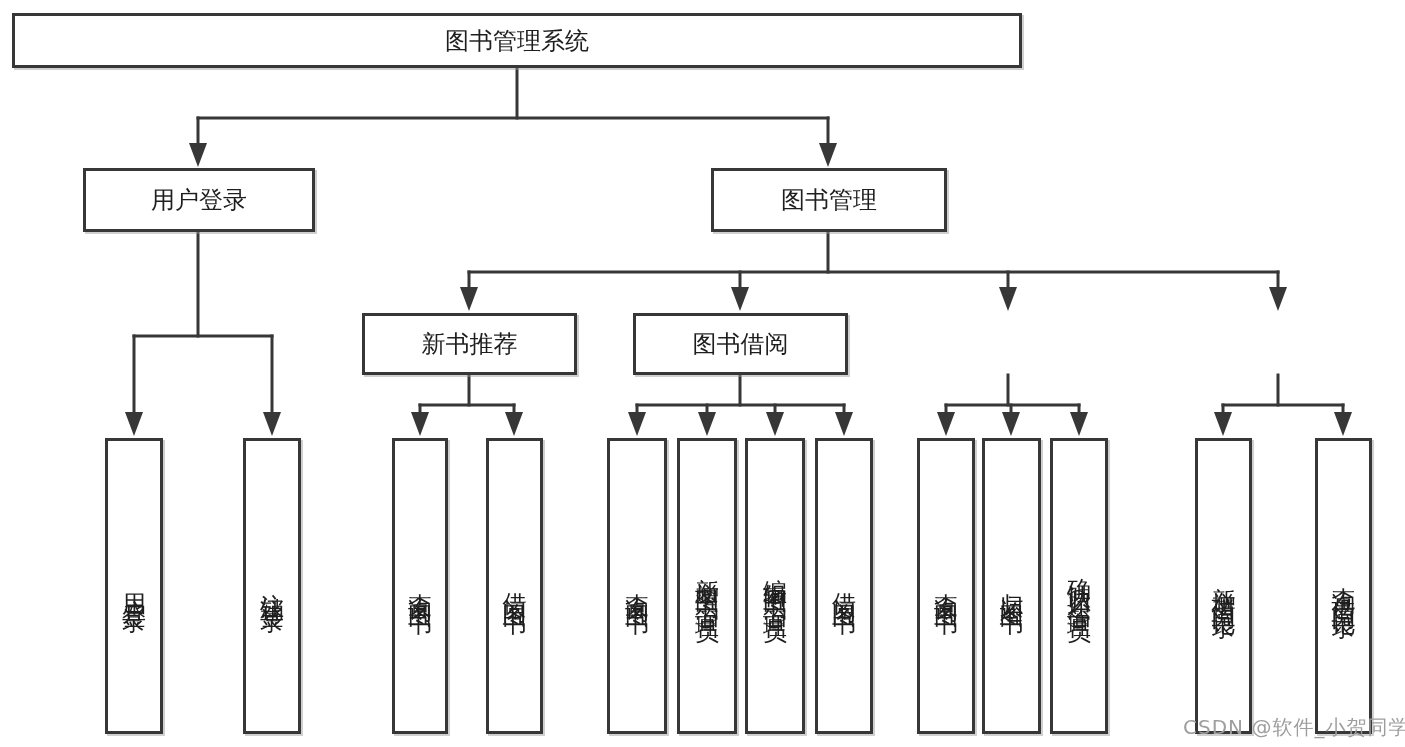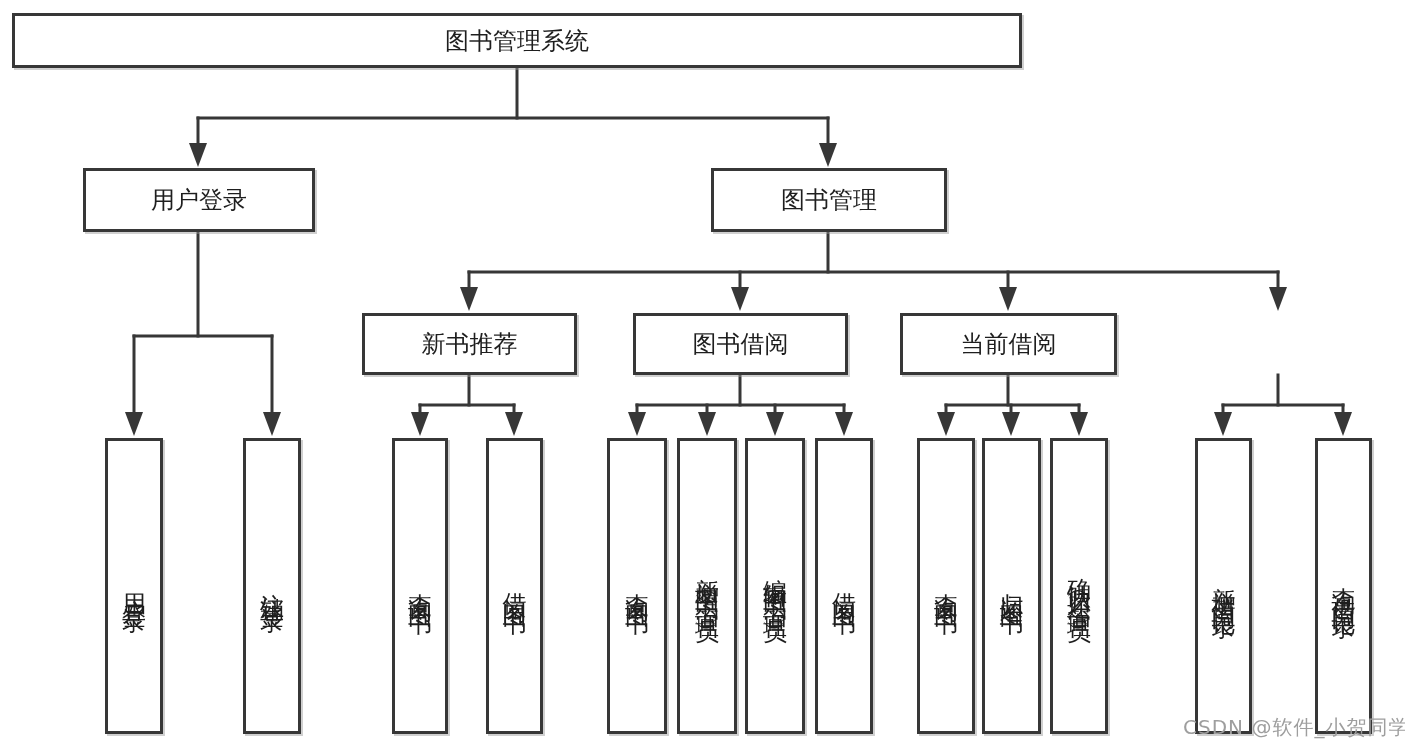--- a/index.html
+++ b/index.html
@@ -131,23 +131,20 @@
   <div class="box l3" style="left:362px; width:215px;">
     <span>新书推荐</span>
   </div>
 
   <div class="box l2" style="left:711px; width:236px;">
     <span>图书管理</span>
   </div>
   <div class="box l3" style="left:633px; width:215px;">
     <span>图书借阅</span>
   </div>
-  <div class="box l3" style="left:900px; width:217px;">
-    <span>当前借阅</span>
-  </div>
 
   <div class="box leaf" style="left:105px; width:58px;">
     <span class="vtext">用户登录</span>
   </div>
   <div class="box leaf" style="left:243px; width:58px;">
     <span class="vtext">注销登录</span>
   </div>
 
   <div class="box leaf" style="left:392px; width:56px;">
     <span class="vtext">查询图书</span>

